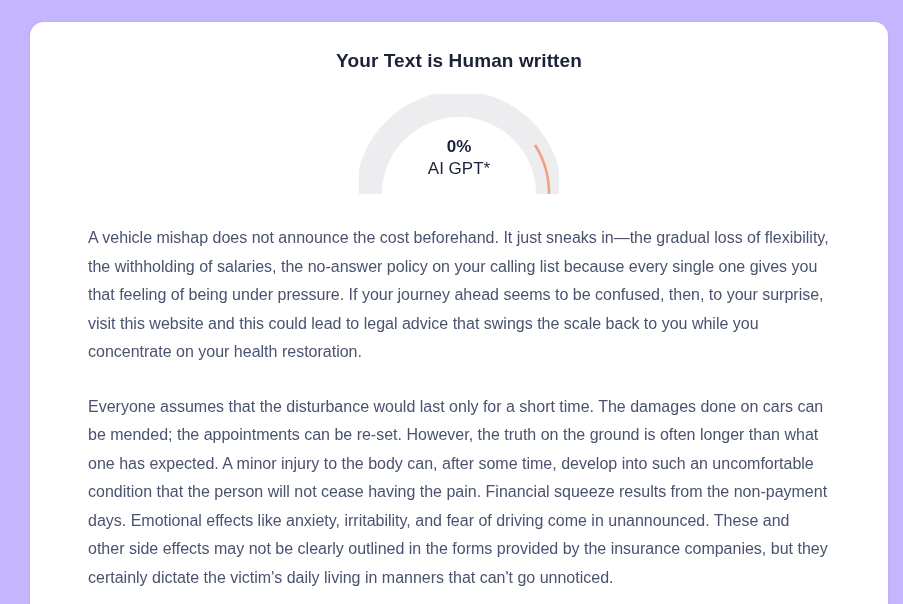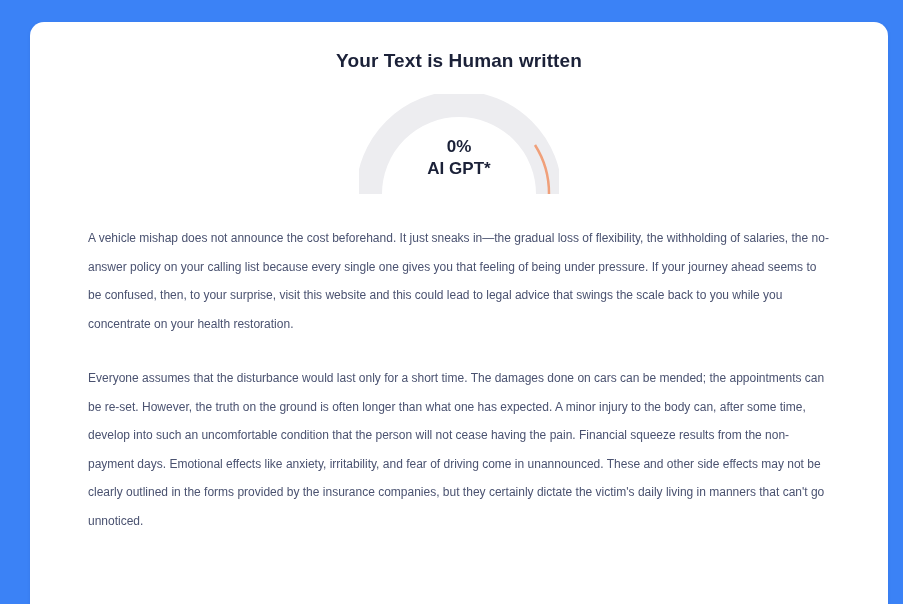--- a/index.html
+++ b/index.html
@@ -10,21 +10,21 @@
     width: 903px;
     height: 604px;
     background: #f3f3f5;
     font-family: "Liberation Sans", sans-serif;
     overflow: hidden;
   }
   .page {
     position: relative;
     width: 903px;
     height: 604px;
-    background: #3b82f6;
+    background: #c4b5fd;
     box-sizing: border-box;
   }
   .result-card {
     position: absolute;
     left: 30px;
     top: 22px;
     width: 858px;
     height: 600px;
     background: #ffffff;
     border-radius: 14px;
@@ -60,31 +60,31 @@
     text-align: center;
   }
   .gauge-percent {
     font-size: 17px;
     font-weight: bold;
     color: #1b2138;
     line-height: 22px;
   }
   .gauge-caption {
     font-size: 17px;
-    font-weight: bold;
+    font-weight: normal;
     color: #1b2138;
     line-height: 22px;
   }
   .text-body {
     padding: 26px 58px 0 58px;
     box-sizing: border-box;
   }
   .text-body p {
     margin: 0 0 26px 0;
-    font-size: 12px;
+    font-size: 16px;
     line-height: 28.5px;
     color: #4a5270;
     text-align: left;
   }
   .text-body p:last-child {
     margin-bottom: 16px;
   }
 </style>
 </head>
 <body>

